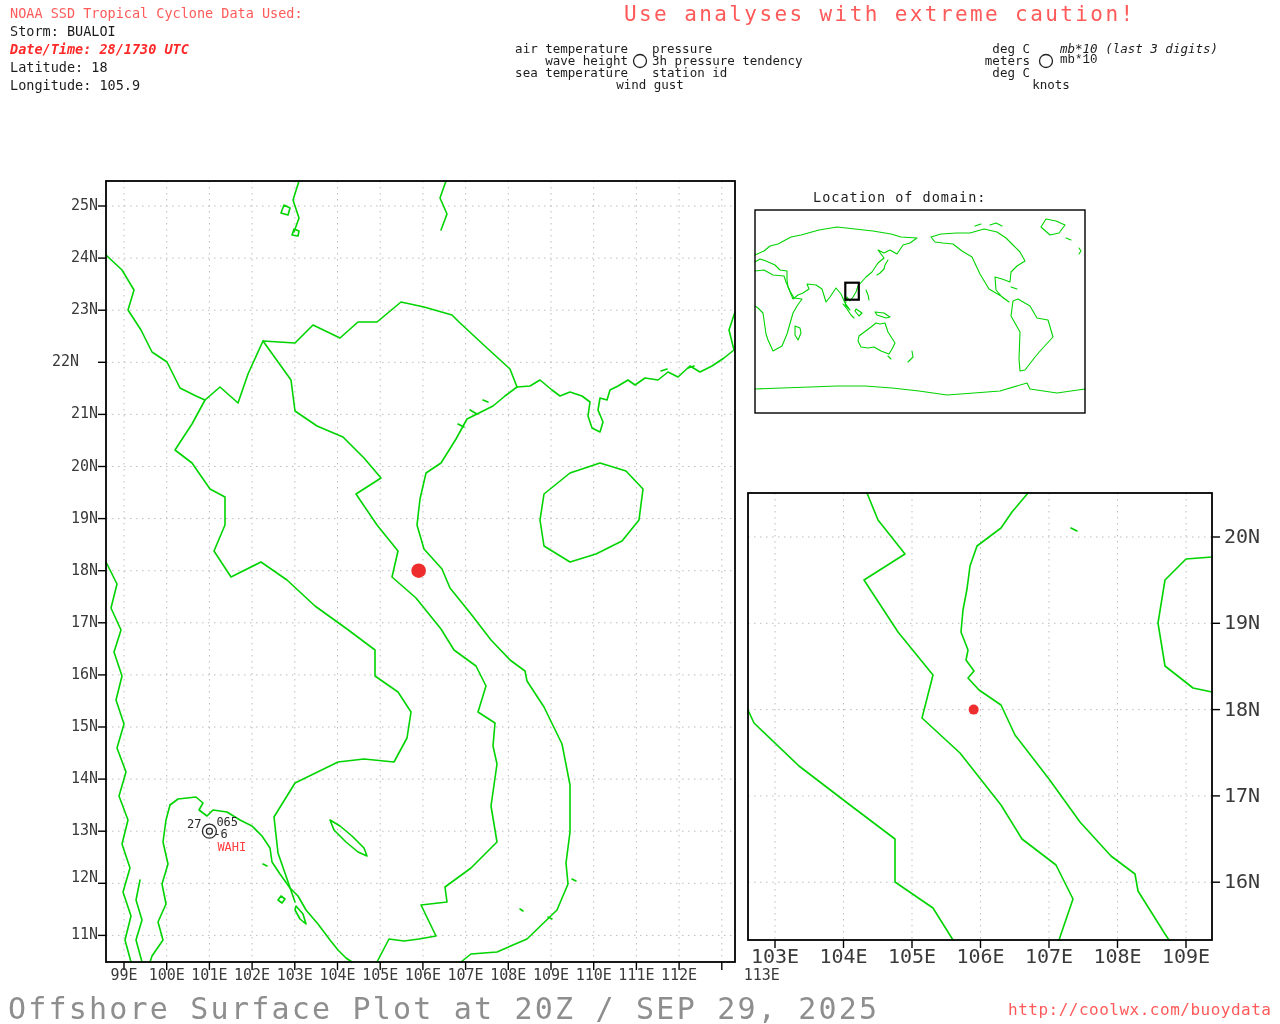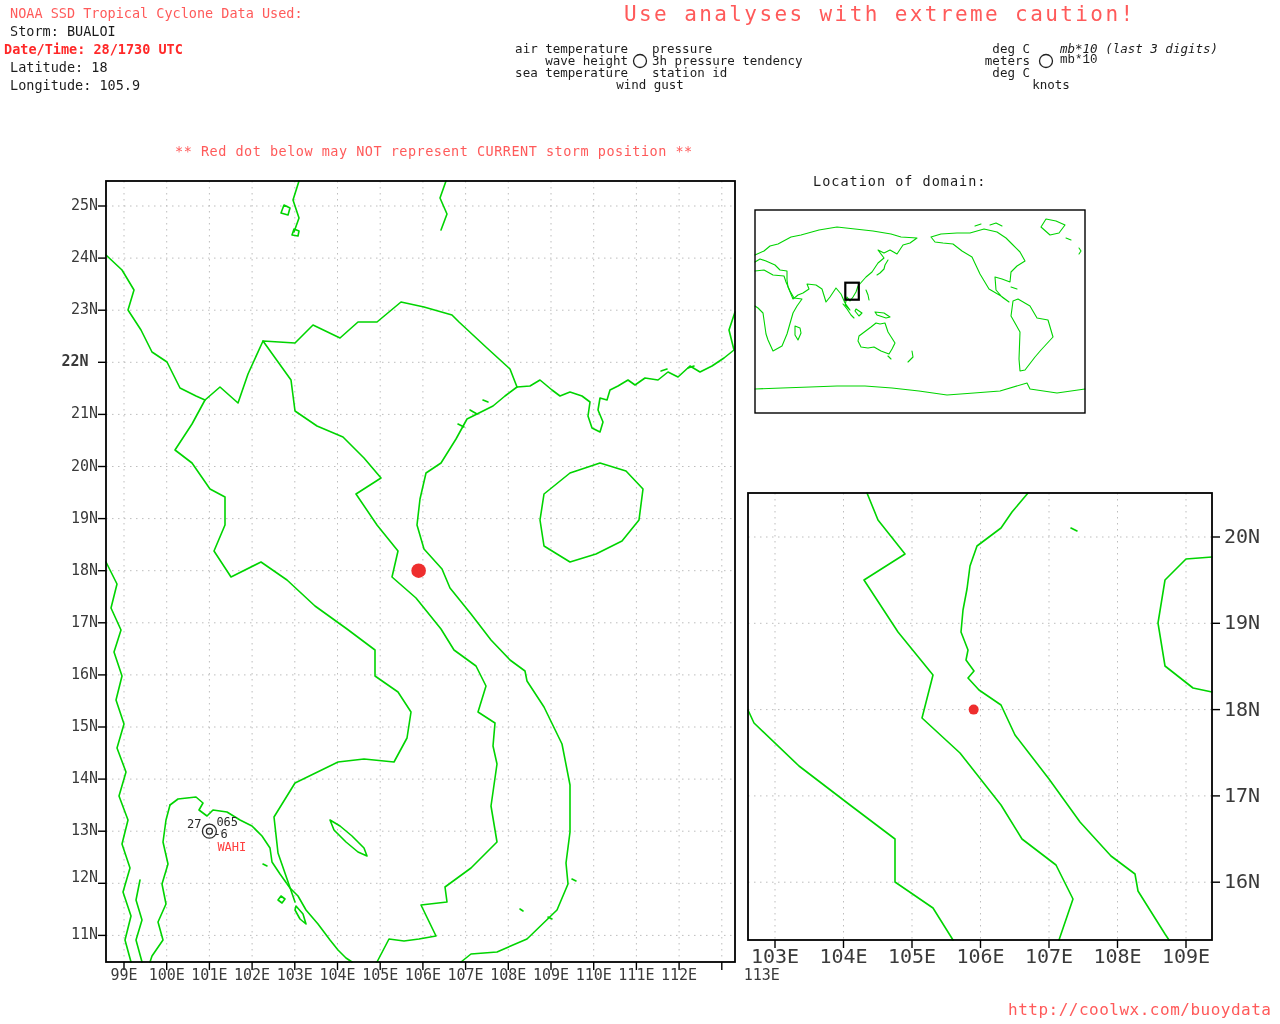--- a/index.html
+++ b/index.html
@@ -14,21 +14,21 @@
   .hdr{font-size:13.5px;color:var(--text_black);}
   .hdr-red{color:var(--light_red);}
   .hdr-boldred{color:var(--strong_red);font-weight:bold;}
   .caution{font-size:21px;letter-spacing:2.4px;color:var(--light_red);}
   .leg{font-size:12.5px;color:var(--text_black);}
   .leg-rcol{text-align:left;}
   .leg-lcol{text-align:right;width:160px;}
   .leg-lcol2{text-align:right;width:140px;}
   .leg-c{text-align:center;width:100px;}
   .warn{font-size:13.5px;letter-spacing:0.5px;color:var(--light_red);}
-  .inset-title{font-size:13.5px;letter-spacing:1px;color:var(--text_black);}
+  .inset-title{font-size:13.5px;letter-spacing:1px;color:var(--text_black);margin-top:16px;}
   .axis{font-size:15px;color:var(--axis_gray);}
   .axis-lg{font-size:20px;color:var(--axis_gray);}
   .stn{font-size:12px;color:#2a2a2a;}
   .stn-id{font-size:12px;color:#ff4040;}
   .footer-title{font-size:30px;letter-spacing:2.2px;color:var(--title_gray);}
   .footer-url{font-size:16px;letter-spacing:0.5px;color:var(--light_red);text-decoration:none;}
   
   .frame{fill:none;stroke:#000;stroke-width:1.8;}
   .frame-thin{fill:none;stroke:#000;stroke-width:1.4;}
   .gridline{stroke:var(--grid);stroke-width:1;stroke-dasharray:1.5 4.5;fill:none;}
@@ -265,50 +265,50 @@
     <g id="g-zoom-marks">
         <circle cx="973.6500000000003" cy="709.6" r="5" class="stormdot"></circle>
       </g>
 
     <circle class="legcirc" cx="640" cy="61" r="6.5"></circle>
     <circle class="legcirc" cx="1046" cy="61" r="6.5"></circle>
   </svg>
 
   <span class="t hdr hdr-red" style="left:10px;top:6px;">NOAA SSD Tropical Cyclone Data Used:</span>
   <span class="t hdr" style="left:10px;top:24px;">Storm: BUALOI</span>
-  <span class="t hdr hdr-boldred" style="left:4px;top:42px;">Date/Time: 28/1730 UTC</span>
+  <span class="t hdr hdr-boldred" style="left:10px;top:42px;font-style:italic;">Date/Time: 28/1730 UTC</span>
   <span class="t hdr" style="left:10px;top:60px;">Latitude: 18</span>
   <span class="t hdr" style="left:10px;top:78px;">Longitude: 105.9</span>
 
   <span class="t caution" style="left:624px;top:3px;">Use analyses with extreme caution!</span>
 
   <span class="t leg leg-lcol" style="left:468px;top:42px;">air temperature</span>
   <span class="t leg leg-lcol" style="left:468px;top:54px;">wave height</span>
   <span class="t leg leg-lcol" style="left:468px;top:66px;">sea temperature</span>
   <span class="t leg leg-c" style="left:600px;top:78px;">wind gust</span>
   <span class="t leg leg-rcol" style="left:652px;top:42px;">pressure</span>
   <span class="t leg leg-rcol" style="left:652px;top:54px;">3h pressure tendency</span>
   <span class="t leg leg-rcol" style="left:652px;top:66px;">station id</span>
 
   <span class="t leg leg-lcol2" style="left:890px;top:42px;">deg C</span>
   <span class="t leg leg-lcol2" style="left:890px;top:54px;">meters</span>
   <span class="t leg leg-lcol2" style="left:890px;top:66px;">deg C</span>
   <span class="t leg leg-c" style="left:1001px;top:78px;">knots</span>
   <span class="t leg leg-rcol" style="left:1060px;top:42px;font-style:italic;">mb*10 (last 3 digits)</span>
   <span class="t leg leg-rcol" style="left:1060px;top:54px;font-family:Liberation Mono, monospace;">mb*10</span>
 
-  <span class="t warn" style="left:175px;top:144px;">** Red dot below may NOT represent CURRENT storm position **</span>
 
   <span class="t inset-title" style="left:813px;top:174px;">Location of domain:</span>
 
   <span class="t stn" id="stn-temp" style="text-align: right; width: 34px; left: 167.4px; top: 818.2px;">27</span>
   <span class="t stn" id="stn-pres" style="left: 216.4px; top: 816.2px;">065</span>
   <span class="t stn" id="stn-tend" style="left: 213.4px; top: 828.2px;">-6</span>
   <span class="t stn-id" id="stn-id" style="left: 217.4px; top: 841.2px;">WAHI</span>
 
+  <span class="t footer-title" style="left:8px;top:993px;">Offshore Surface Plot at 20Z / SEP 29, 2025</span>
   <a class="t footer-url" href="#" style="left:1008px;top:1002px;">http://coolwx.com/buoydata</a>
 
   <div id="axis-labels">
       <span class="t axis" style="left: 100px; top: 968px; width: 48px; text-align: center;">99E</span>
       <span class="t axis" style="left: 142.7px; top: 968px; width: 48px; text-align: center;">100E</span>
       <span class="t axis" style="left: 185.4px; top: 968px; width: 48px; text-align: center;">101E</span>
       <span class="t axis" style="left: 228.1px; top: 968px; width: 48px; text-align: center;">102E</span>
       <span class="t axis" style="left: 270.8px; top: 968px; width: 48px; text-align: center;">103E</span>
       <span class="t axis" style="left: 313.5px; top: 968px; width: 48px; text-align: center;">104E</span>
       <span class="t axis" style="left: 356.2px; top: 968px; width: 48px; text-align: center;">105E</span>
@@ -316,21 +316,21 @@
       <span class="t axis" style="left: 441.6px; top: 968px; width: 48px; text-align: center;">107E</span>
       <span class="t axis" style="left: 484.3px; top: 968px; width: 48px; text-align: center;">108E</span>
       <span class="t axis" style="left: 527px; top: 968px; width: 48px; text-align: center;">109E</span>
       <span class="t axis" style="left: 569.7px; top: 968px; width: 48px; text-align: center;">110E</span>
       <span class="t axis" style="left: 612.4px; top: 968px; width: 48px; text-align: center;">111E</span>
       <span class="t axis" style="left: 655.1px; top: 968px; width: 48px; text-align: center;">112E</span>
       <span class="t axis" style="left: 697.8px; top: 968px; width: 48px; text-align: center; margin-left: 40px;">113E</span>
       <span class="t axis" style="left: 52px; top: 198px; width: 46px; text-align: right;">25N</span>
       <span class="t axis" style="left: 52px; top: 250.1px; width: 46px; text-align: right;">24N</span>
       <span class="t axis" style="left: 52px; top: 302.2px; width: 46px; text-align: right;">23N</span>
-      <span class="t axis" style="left: 52px; top: 354.3px; width: 46px; text-align: center; font-weight: bold;">22N</span>
+      <span class="t axis" style="left: 52px; top: 354.3px; width: 46px; text-align: left;">22N</span>
       <span class="t axis" style="left: 52px; top: 406.4px; width: 46px; text-align: right;">21N</span>
       <span class="t axis" style="left: 52px; top: 458.5px; width: 46px; text-align: right;">20N</span>
       <span class="t axis" style="left: 52px; top: 510.6px; width: 46px; text-align: right;">19N</span>
       <span class="t axis" style="left: 52px; top: 562.7px; width: 46px; text-align: right;">18N</span>
       <span class="t axis" style="left: 52px; top: 614.8px; width: 46px; text-align: right;">17N</span>
       <span class="t axis" style="left: 52px; top: 666.9px; width: 46px; text-align: right;">16N</span>
       <span class="t axis" style="left: 52px; top: 719px; width: 46px; text-align: right;">15N</span>
       <span class="t axis" style="left: 52px; top: 771.1px; width: 46px; text-align: right;">14N</span>
       <span class="t axis" style="left: 52px; top: 823.2px; width: 46px; text-align: right;">13N</span>
       <span class="t axis" style="left: 52px; top: 870px; width: 46px; text-align: right;">12N</span>

